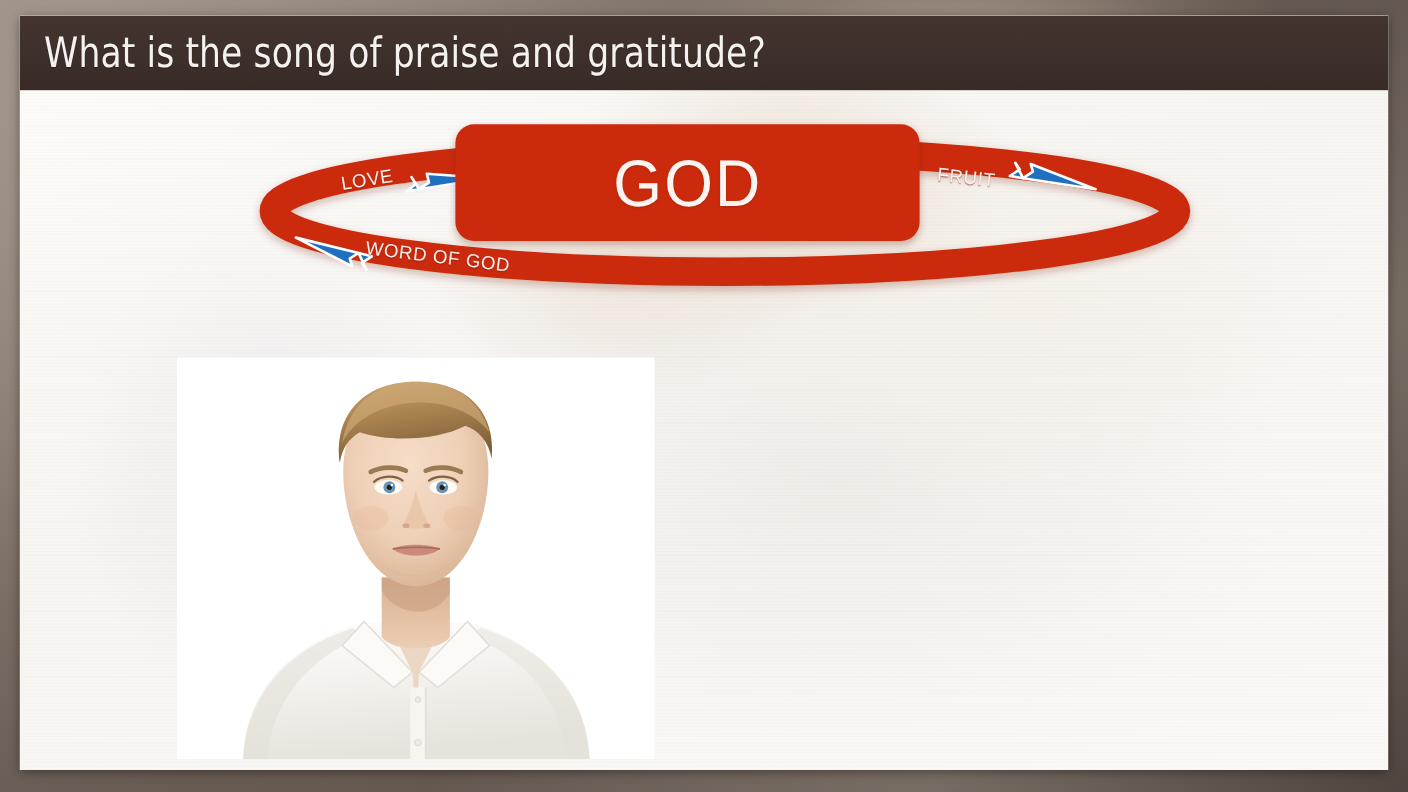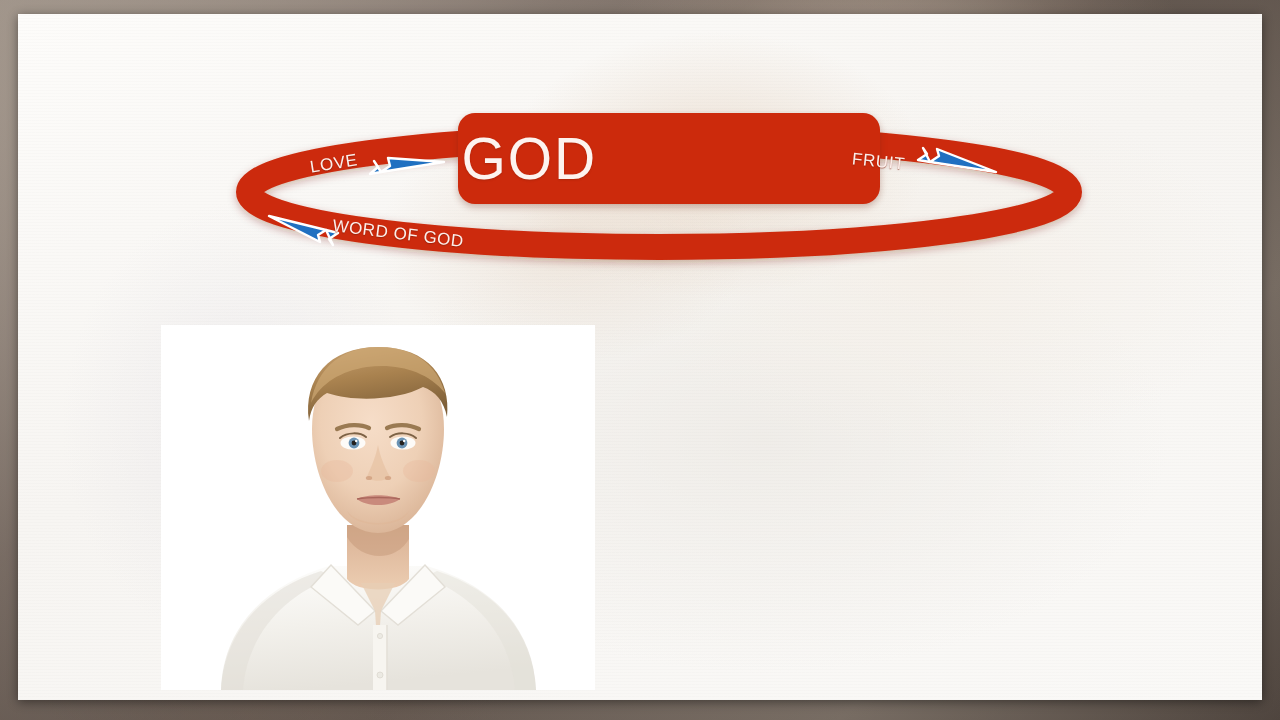--- a/index.html
+++ b/index.html
@@ -84,26 +84,26 @@
     letter-spacing: 0.6px;
     white-space: nowrap;
     text-shadow: 0 1px 1px rgba(120,30,10,0.55);
   }
   #label-love      { left: 292px; top: 72px; transform: rotate(-9deg); }
   #label-word      { left: 314px; top: 142px; transform: rotate(7deg); }
   #label-fruit     { left: 834px; top: 70px; transform: rotate(6deg); }
 
   #god-box {
     position: absolute;
-    left: 440px; top: 31px;
-    width: 422px; height: 91px;
+    left: 396px; top: 31px;
+    width: 422px; height: 106px;
     background: #cc2a0c;
     border-radius: 17px;
     box-shadow: 0 3px 7px rgba(110,35,15,0.30);
-    display: flex; align-items: center; 
+    display: flex; align-items: center; justify-content: center;
   }
   #god-label {
     color: #fdf3ef;
     font-family: "Liberation Sans Narrow", "Liberation Sans", sans-serif;
     font-size: 60px;
     font-weight: 300;
     letter-spacing: 2px;
     transform: scaleX(0.95);
     text-shadow: 0 1px 2px rgba(120,30,10,0.35);
   }
@@ -123,20 +123,23 @@
 
 <div id="slide-frame">
 
   <div id="frame-vignette"></div>
 
   <div id="slide-canvas">
 
     <div id="slide-bg-image"></div>
     <div id="slide-bg-scanlines"></div>
 
+    <div id="title-bar">
+      <div id="title-text">What is the song of praise and gratitude?</div>
+    </div>
 
     <div id="diagram">
 
       <svg id="diagram-svg" width="1244" height="210" viewBox="0 0 1244 210">
         <defs>
           <filter id="soft-shadow" x="-20%" y="-20%" width="140%" height="160%">
             <feDropShadow dx="0" dy="3" stdDeviation="4" flood-color="#6e2310" flood-opacity="0.30"></feDropShadow>
           </filter>
         </defs>
 

